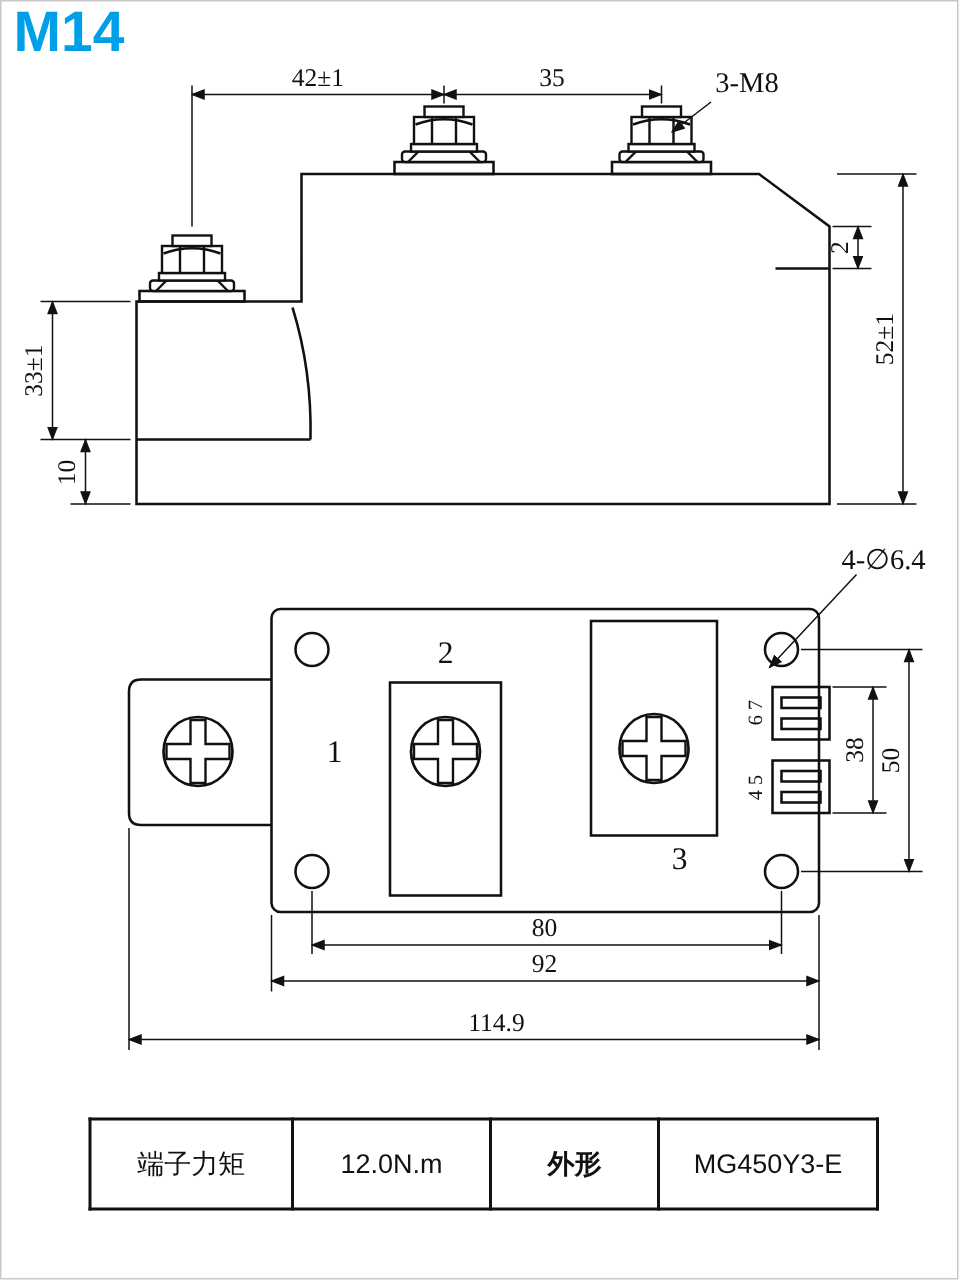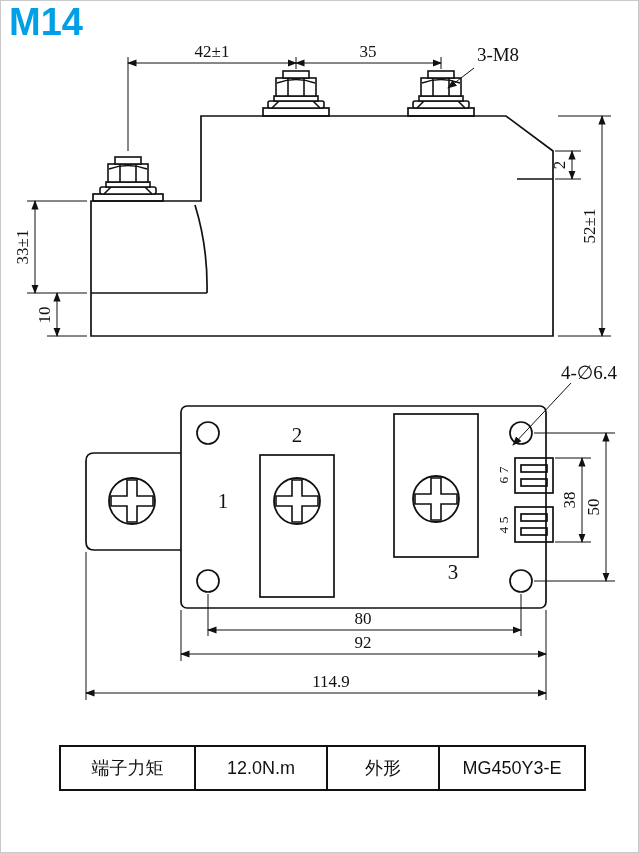--- a/index.html
+++ b/index.html
@@ -19,25 +19,25 @@
   svg { position:absolute; left:0; top:0; }
   svg text { font-family:"Liberation Serif", serif; fill:#111; stroke:none; }
   .dim { font-size:17px; }
   .lbl { font-size:21px; }
   .callout { font-size:19px; }
   .pin { font-size:13.5px; }
   .spec-table-wrap { position:absolute; left:58px; top:744px; }
   table.spec { border-collapse:collapse; }
   table.spec td {
     border:2px solid #111;
-    height:44px; text-align:center; vertical-align:middle;
+    height:60px; text-align:center; vertical-align:middle;
     font-family:"Liberation Sans", sans-serif;
     font-size:18px; color:#111; padding:0 6px;
   }
-  .c1{ width:135px; } .c2{ width:132px;border-radius:12px; } .c3{ width:112px; } .c4{ width:146px;margin-left:23px; }
+  .c1{ width:135px; } .c2{ width:132px;border-radius:12px; } .c3{ width:112px;font-weight:bold; } .c4{ width:146px;margin-left:23px; }
 </style>
 </head>
 <body>
 
 <div class="page-title">M14</div>
 
 <svg width="639" height="735" viewBox="0 0 639 735">
   <defs>
     <marker id="ae" viewBox="0 0 10 10" refX="8.5" refY="5" markerWidth="10" markerHeight="10" orient="auto">
       <path d="M0,1.4 L9.5,5 L0,8.6 Z" fill="#111"></path>

